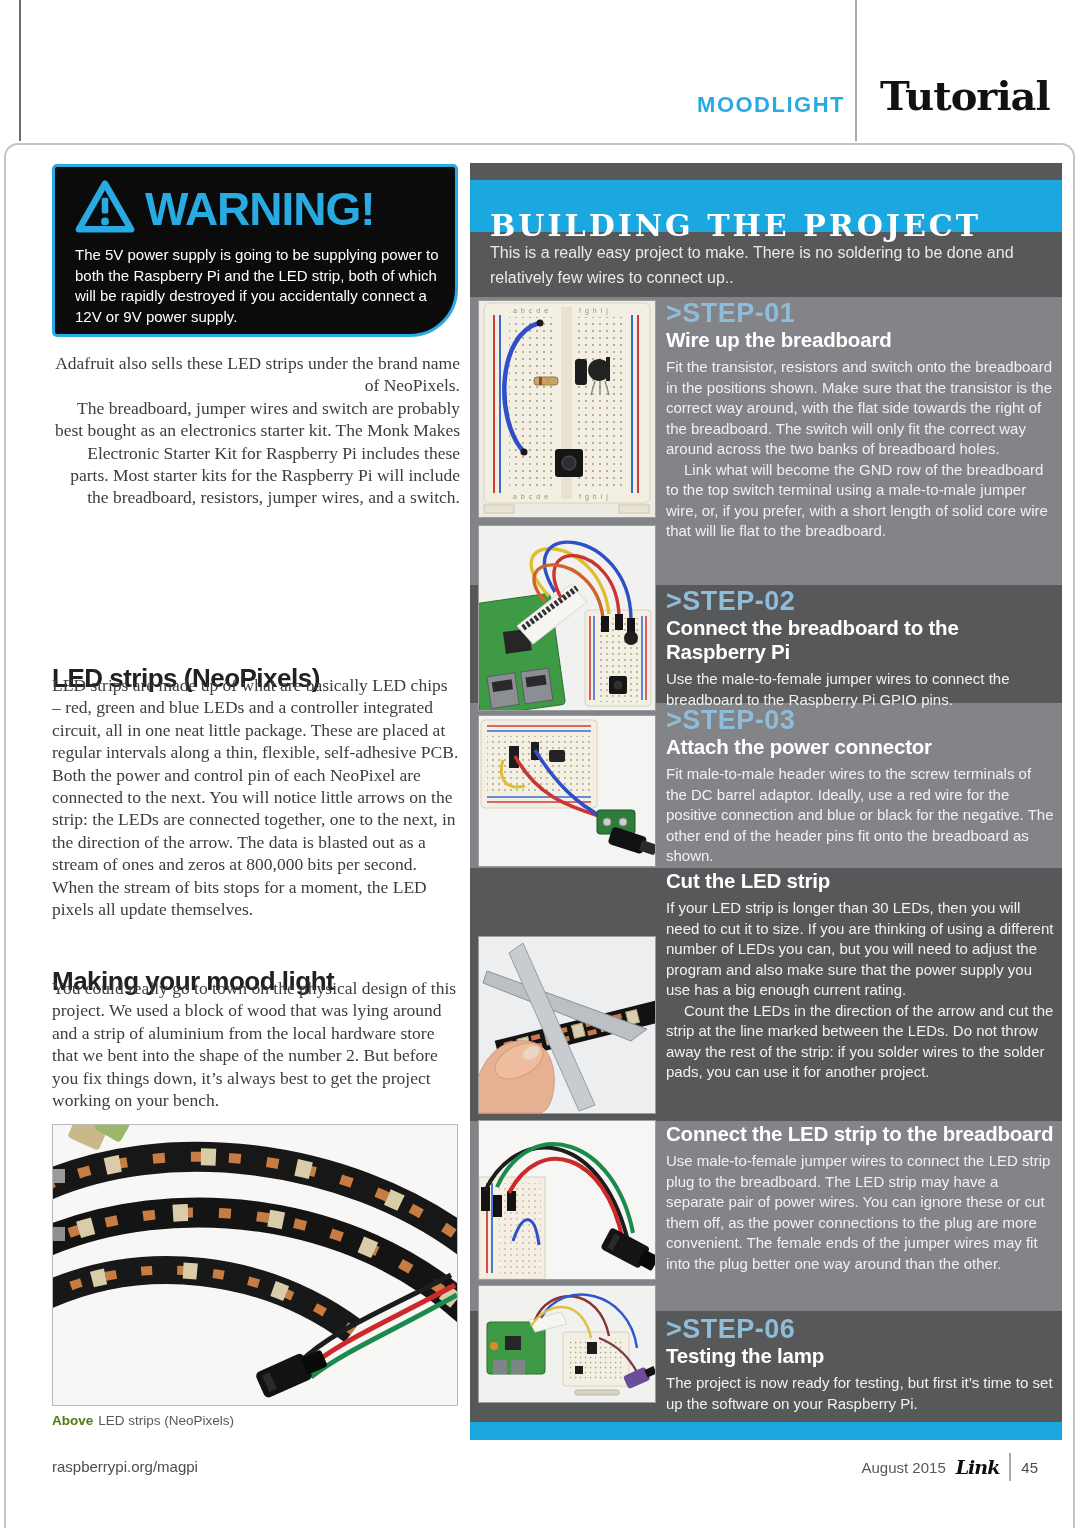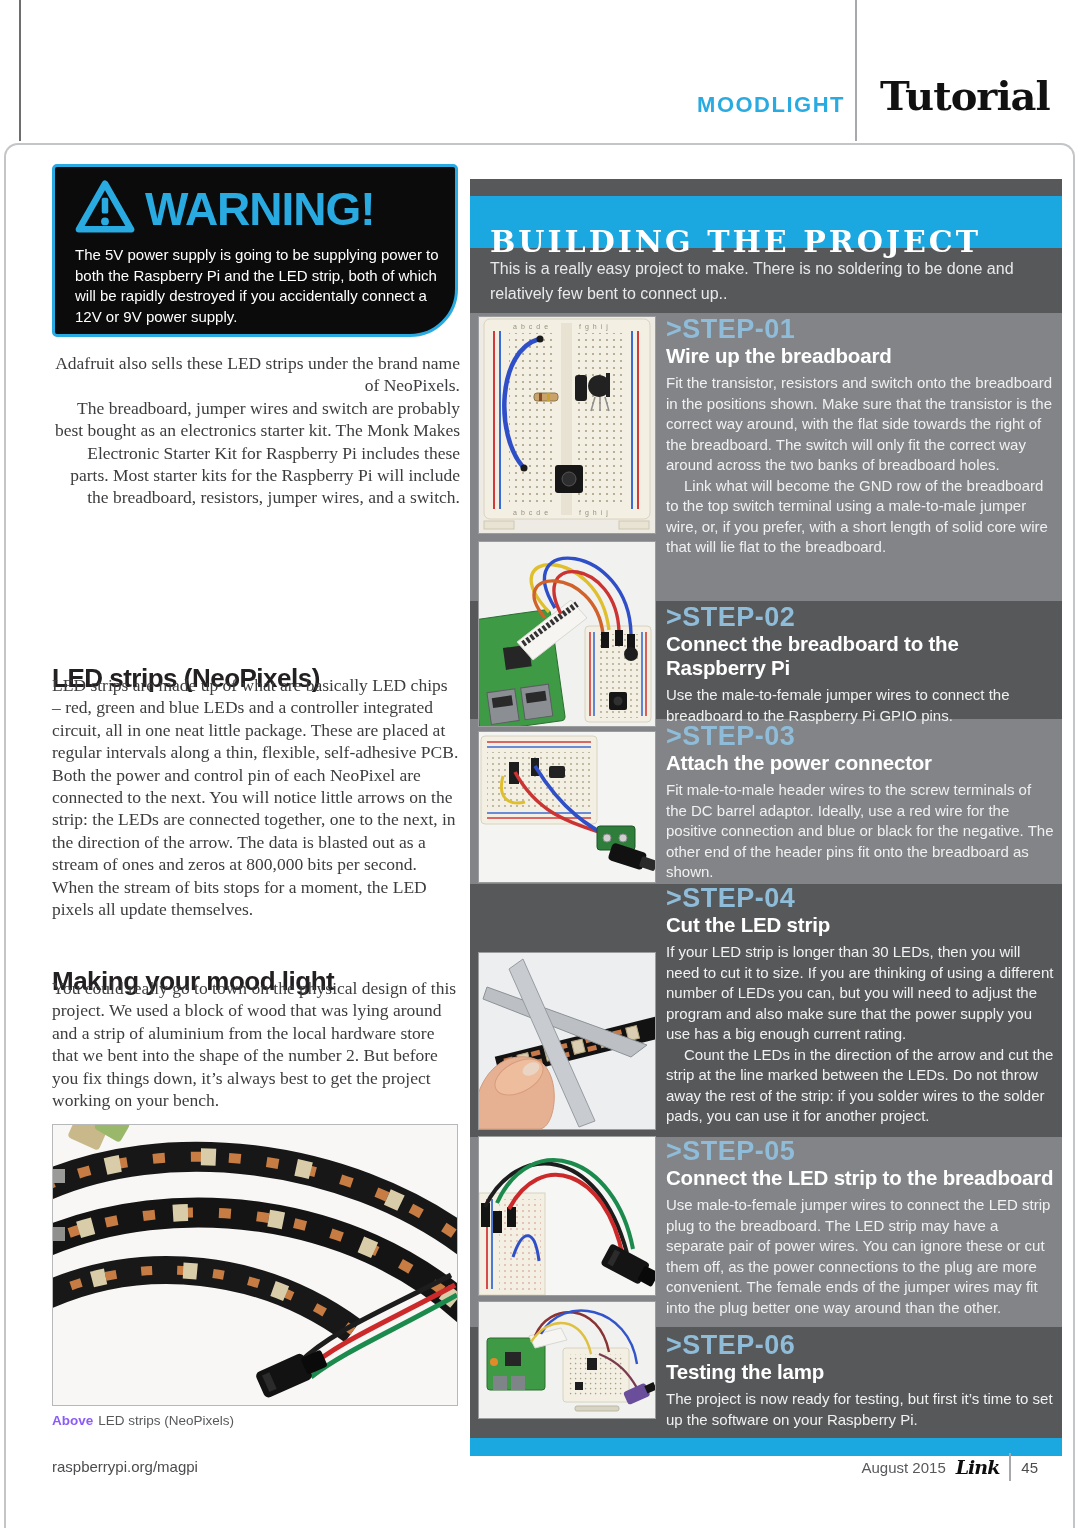--- a/index.html
+++ b/index.html
@@ -54,24 +54,24 @@
     font-size:26px;font-weight:bold;color:#232021;letter-spacing:-0.5px;
   }
   .lh1{top:641px;}
   .lh2{top:944px;}
   .big-photo{
     position:absolute;left:52px;top:1124px;width:404px;height:280px;
     border:1px solid #b7b8ba;background:#f8f7f5;
   }
   .big-photo svg{display:block;}
   .photo-caption{position:absolute;left:52px;top:1413px;font-size:13.5px;color:#58595b;}
-  .photo-caption .cap-label{color:#8b5cf6;font-weight:bold;margin-right:5px;}
+  .photo-caption .cap-label{color:#4d7c0f;font-weight:bold;margin-right:5px;}
   
   .panel{
-    position:absolute;left:470px;top:163px;width:592px;height:1277px;background:#57585a;margin-top:16px;
+    position:absolute;left:470px;top:163px;width:592px;height:1277px;background:#57585a;
   }
   .band{position:absolute;left:0;width:592px;}
   .band-cyan-top{top:17px;height:52px;background:#1ba7e0;}
   .band-light-1{top:134px;height:288px;background:#828487;}
   .band-light-2{top:540px;height:165px;background:#828487;}
   .band-light-3{top:958px;height:190px;background:#828487;}
   .band-cyan-bottom{top:1259px;height:18px;background:#1ba7e0;}
   .panel-title{
     position:absolute;left:20px;top:24px;
     font-family:"DejaVu Serif",serif;font-weight:bold;font-size:30px;color:#ffffff;
@@ -195,21 +195,21 @@
 </div>
 
 <section class="panel">
   <div class="band band-cyan-top"></div>
   <div class="band band-light-1"></div>
   <div class="band band-light-2"></div>
   <div class="band band-light-3"></div>
   <div class="band band-cyan-bottom"></div>
 
   <h1 class="panel-title">BUILDING THE PROJECT</h1>
-  <div class="panel-intro">This is a really easy project to make. There is no soldering to be done and relatively few bent to connect up..</div>
+  <div class="panel-intro">This is a really easy project to make. There is no soldering to be done and relatively few wires to connect up..</div>
 
   <div class="step-photo ph1">
     <svg width="176" height="216" viewBox="0 0 176 216">
       <defs>
         <pattern id="dots1" width="7" height="7" patternUnits="userSpaceOnUse">
           <circle cx="2" cy="2" r="1.1" fill="#a99f87"></circle>
         </pattern>
       </defs>
       <rect width="176" height="216" fill="#edebe4"></rect>
       <rect x="5" y="2" width="166" height="200" rx="6" fill="#f3efe2" stroke="#d8d2bf"></rect>
@@ -419,30 +419,28 @@
 
   <div class="step st3">
     <div class="step-num">&gt;STEP-03</div>
     <div class="step-title">Attach the power connector</div>
     <div class="step-body">
       <p>Fit male-to-male header wires to the screw terminals of the DC barrel adaptor. Ideally, use a red wire for the positive connection and blue or black for the negative. The other end of the header pins fit onto the breadboard as shown.</p>
     </div>
   </div>
 
   <div class="step st4">
-    <div class="step-num">&gt;STEP-04</div>
     <div class="step-title">Cut the LED strip</div>
     <div class="step-body">
       <p>If your LED strip is longer than 30 LEDs, then you will need to cut it to size. If you are thinking of using a different number of LEDs you can, but you will need to adjust the program and also make sure that the power supply you use has a big enough current rating.</p>
       <p>Count the LEDs in the direction of the arrow and cut the strip at the line marked between the LEDs. Do not throw away the rest of the strip: if you solder wires to the solder pads, you can use it for another project.</p>
     </div>
   </div>
 
   <div class="step st5">
-    <div class="step-num">&gt;STEP-05</div>
     <div class="step-title">Connect the LED strip to the breadboard</div>
     <div class="step-body">
       <p>Use male-to-female jumper wires to connect the LED strip plug to the breadboard. The LED strip may have a separate pair of power wires. You can ignore these or cut them off, as the power connections to the plug are more convenient. The female ends of the jumper wires may fit into the plug better one way around than the other.</p>
     </div>
   </div>
 
   <div class="step st6">
     <div class="step-num">&gt;STEP-06</div>
     <div class="step-title">Testing the lamp</div>
     <div class="step-body">

